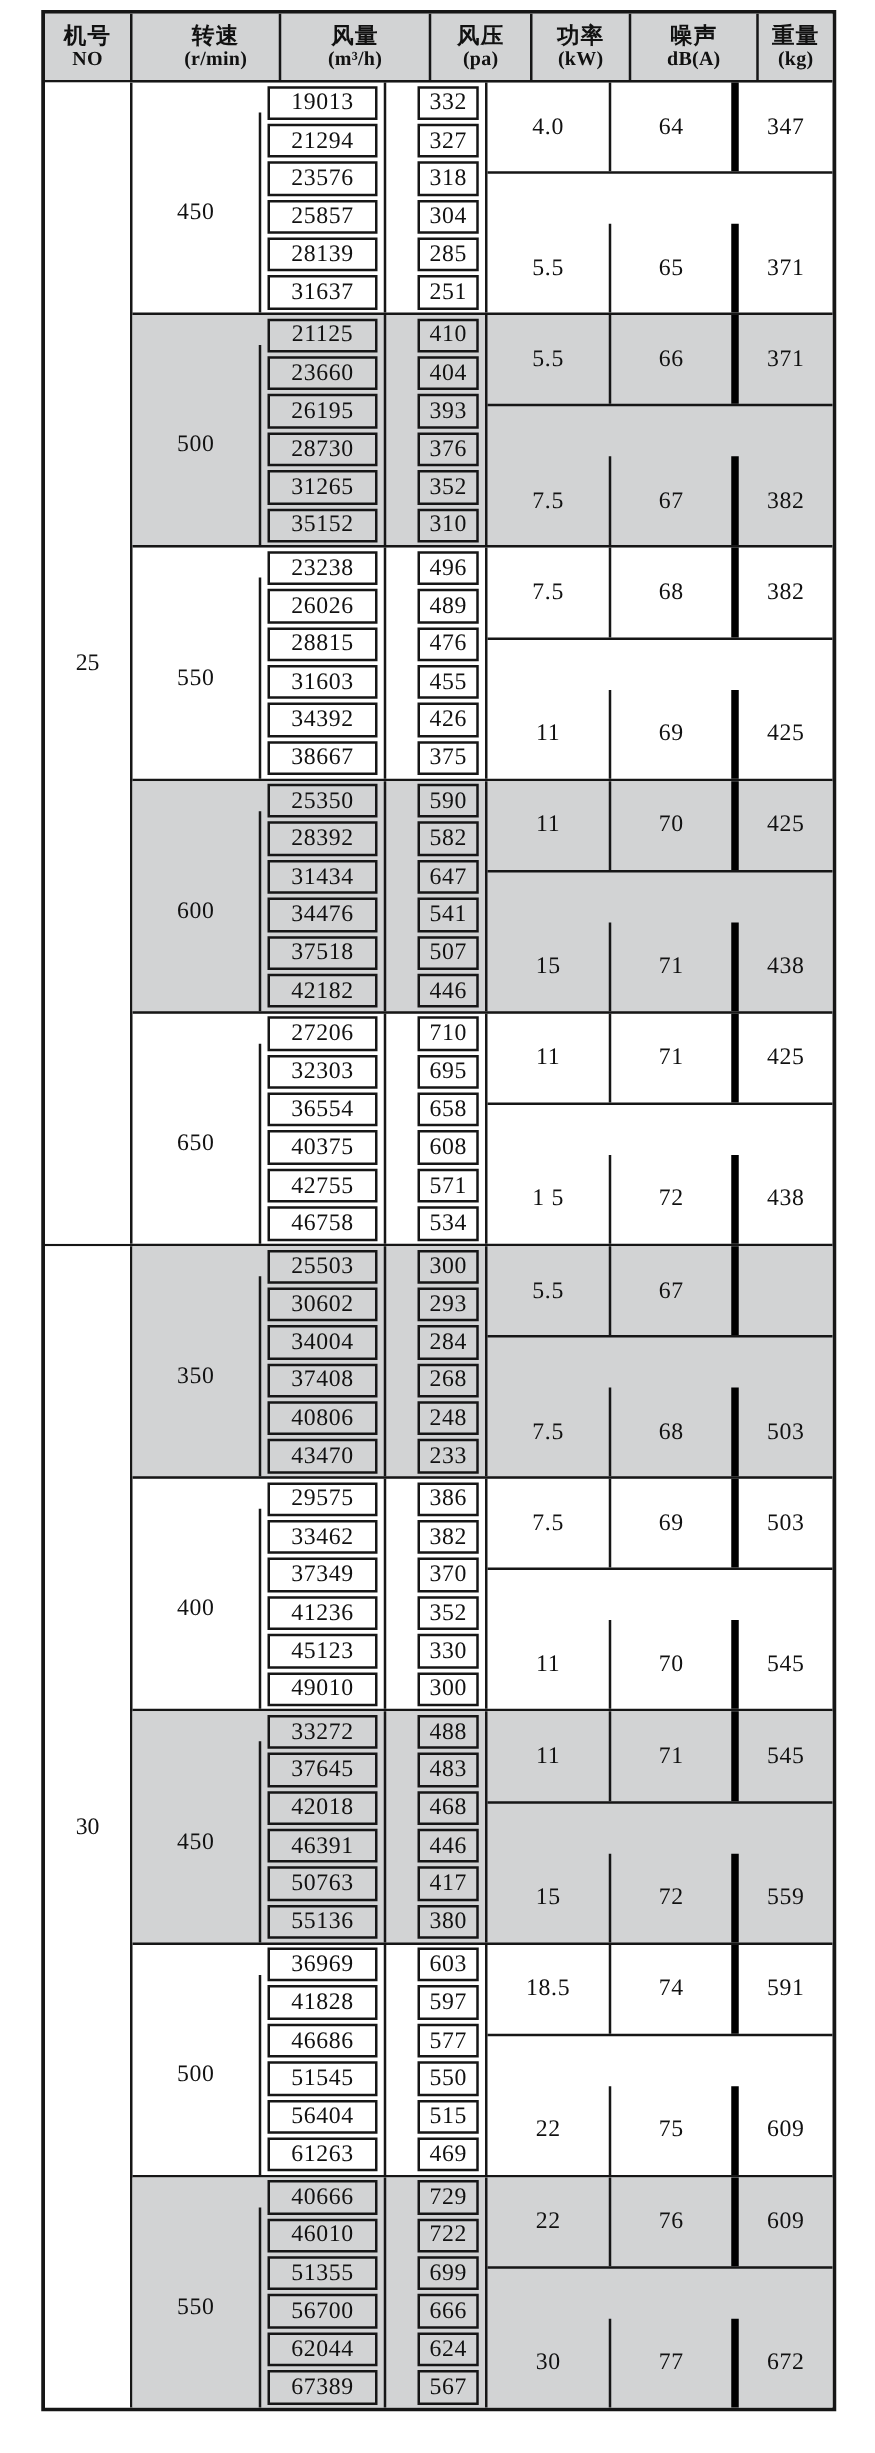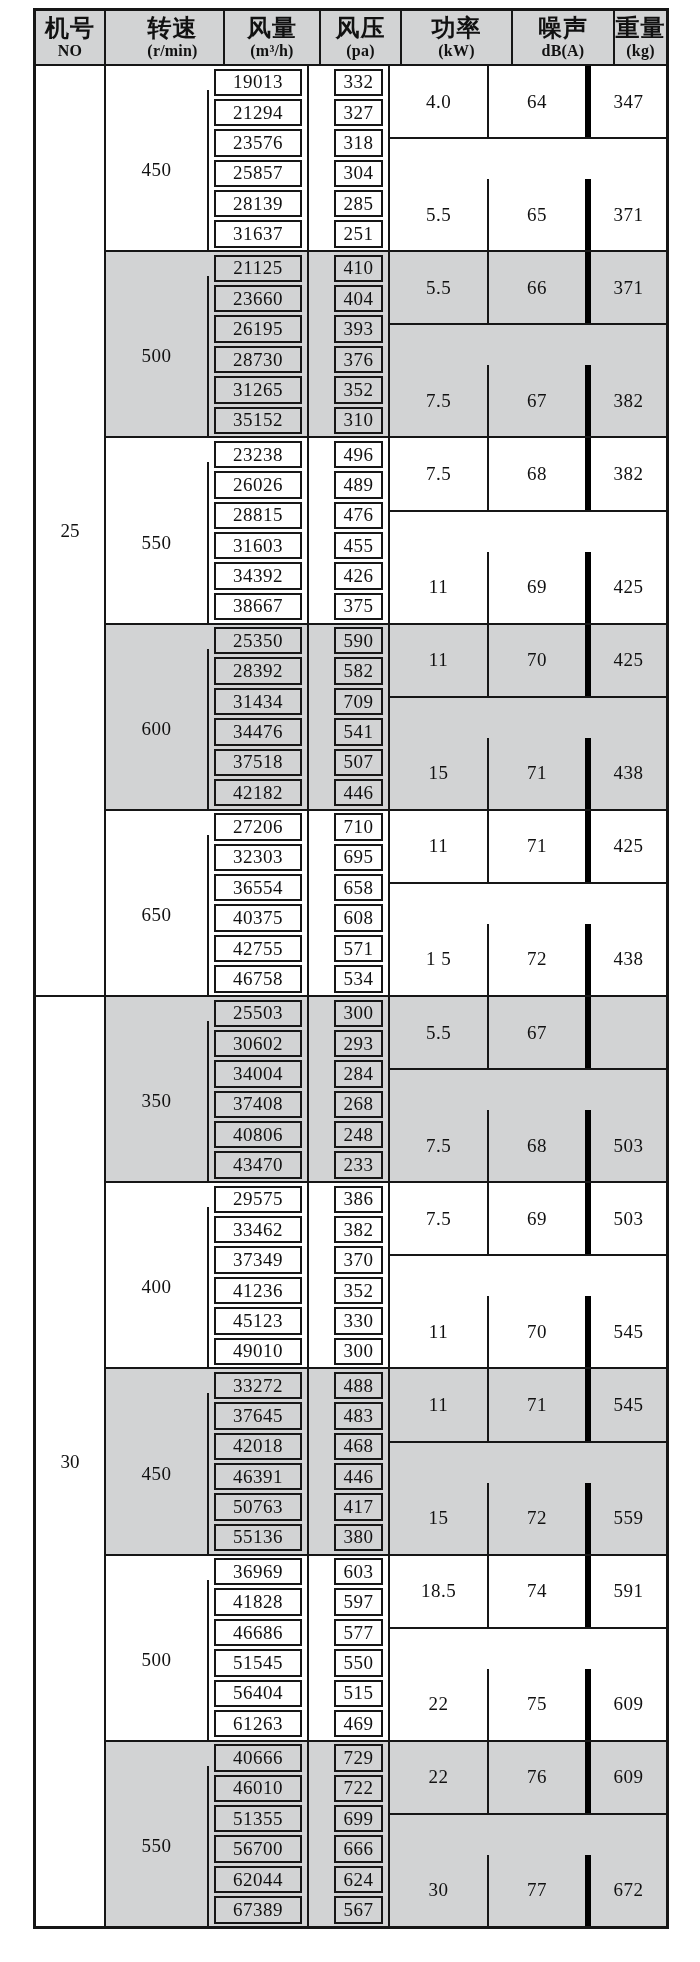--- a/index.html
+++ b/index.html
@@ -23,25 +23,25 @@
     background: #d2d3d4;
     border-bottom: 2px solid #161616;
   }
   .hcell {
     display: flex; flex-direction: column;
     align-items: center; justify-content: center;
     border-right: 2px solid #161616;
     font-weight: bold; line-height: 1.12; text-align: center;
   }
   .hcell:last-child { border-right: none; flex: 1; }
-  .hl1 { font-size: 24px; letter-spacing: 1px; }
+  .hl1 { font-size: 18px; letter-spacing: 1px; }
   .hl2 { font-size: 16px; letter-spacing: 0.2px; }
   
-  .w1 { width: 70px; }  .w2 { width: 103px; margin-left: 16px; } .w3 { width: 96px; }
-  .w4 { width: 81px; }  .w5 { width: 111px; }  .w6 { width: 102px; }
+  .w1 { width: 70px; }  .w2 { width: 103px; margin-left: 16px; } .w3 { width: 120px; }
+  .w4 { width: 81px; }  .w5 { width: 79px; }  .w6 { width: 102px; }
   
   .tbody { flex: 1; display: flex; flex-direction: column; }
   .section { flex: 1; display: flex; }
   .section.sep { border-bottom: 2px solid #161616; }
   .no-cell {
     width: 70px; flex: 0 0 70px;
     border-right: 2px solid #161616;
     display: flex; align-items: center; justify-content: center;
     font-size: 19px; background: #ffffff;
   }
@@ -216,21 +216,21 @@
               <div class="mini">25350</div>
               <div class="mini">28392</div>
               <div class="mini">31434</div>
               <div class="mini">34476</div>
               <div class="mini">37518</div>
               <div class="mini">42182</div>
             </div>
             <div class="mini-col pr">
               <div class="mini">590</div>
               <div class="mini">582</div>
-              <div class="mini">709</div>
+              <div class="mini">647</div>
               <div class="mini">541</div>
               <div class="mini">507</div>
               <div class="mini">446</div>
             </div>
             <div class="blocks">
               <div class="block bb">
                 <div class="pcell">11</div>
                 <div class="ncell">70</div>
                 <div class="wcell">425</div>
               </div>

